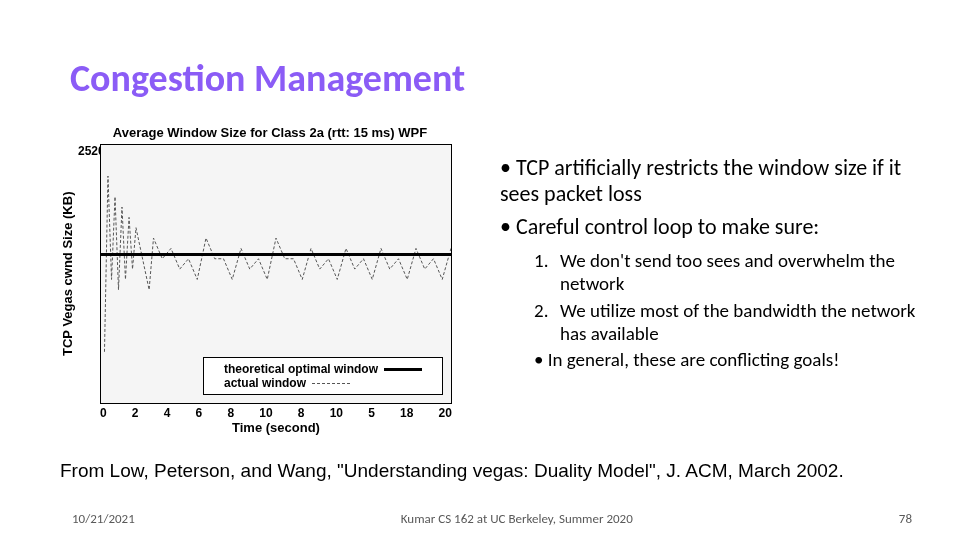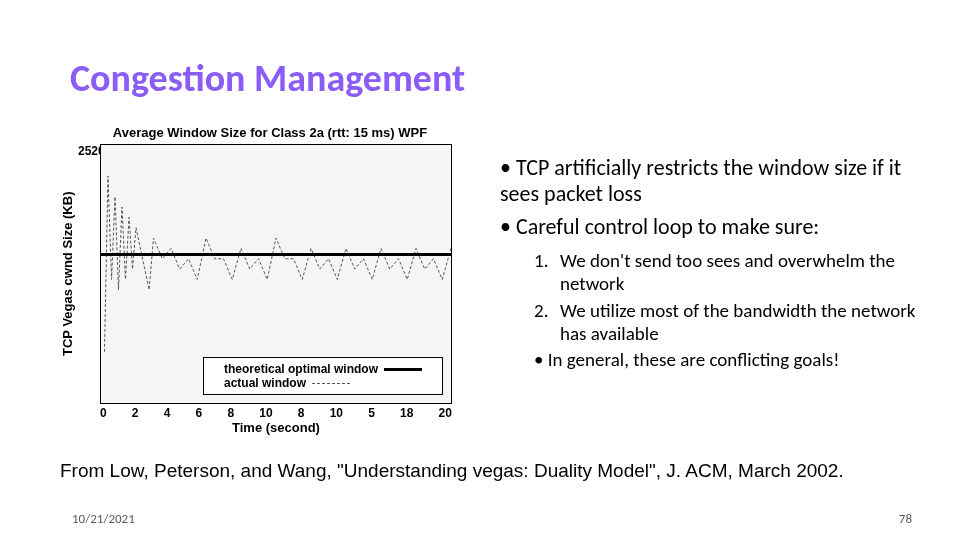--- a/index.html
+++ b/index.html
@@ -97,15 +97,16 @@
       <div class="num">
           <span>2.</span>
           <span>We utilize most of the bandwidth the network has available</span>
         </div>
       <div class="dot"><span>In general, these are conflicting goals!</span></div>
     </div>
   </div>
 
   <div class="footer">
     <span>10/21/2021</span>
+    <span>Kumar CS 162 at UC Berkeley, Summer 2020</span>
     <span>78</span>
   </div>
 </div>
 
 </body></html>

